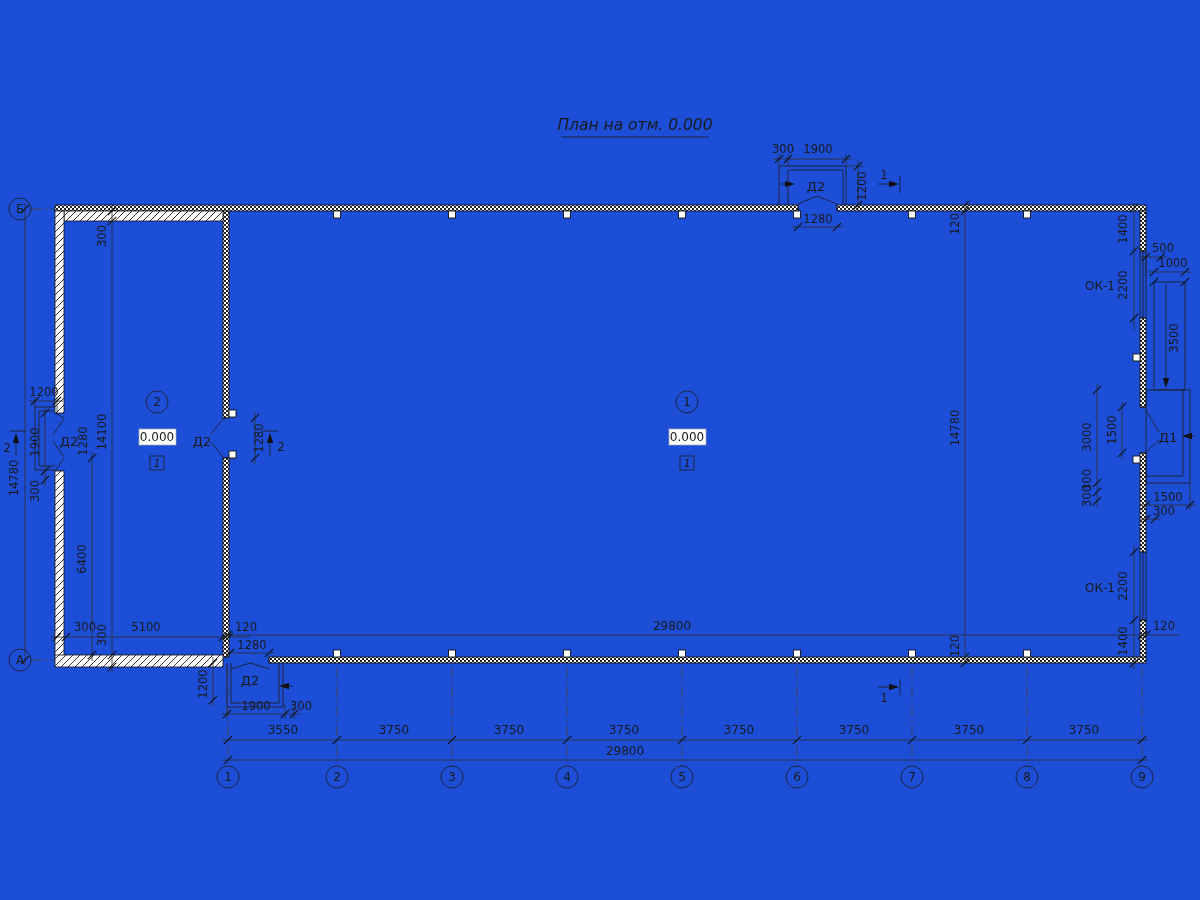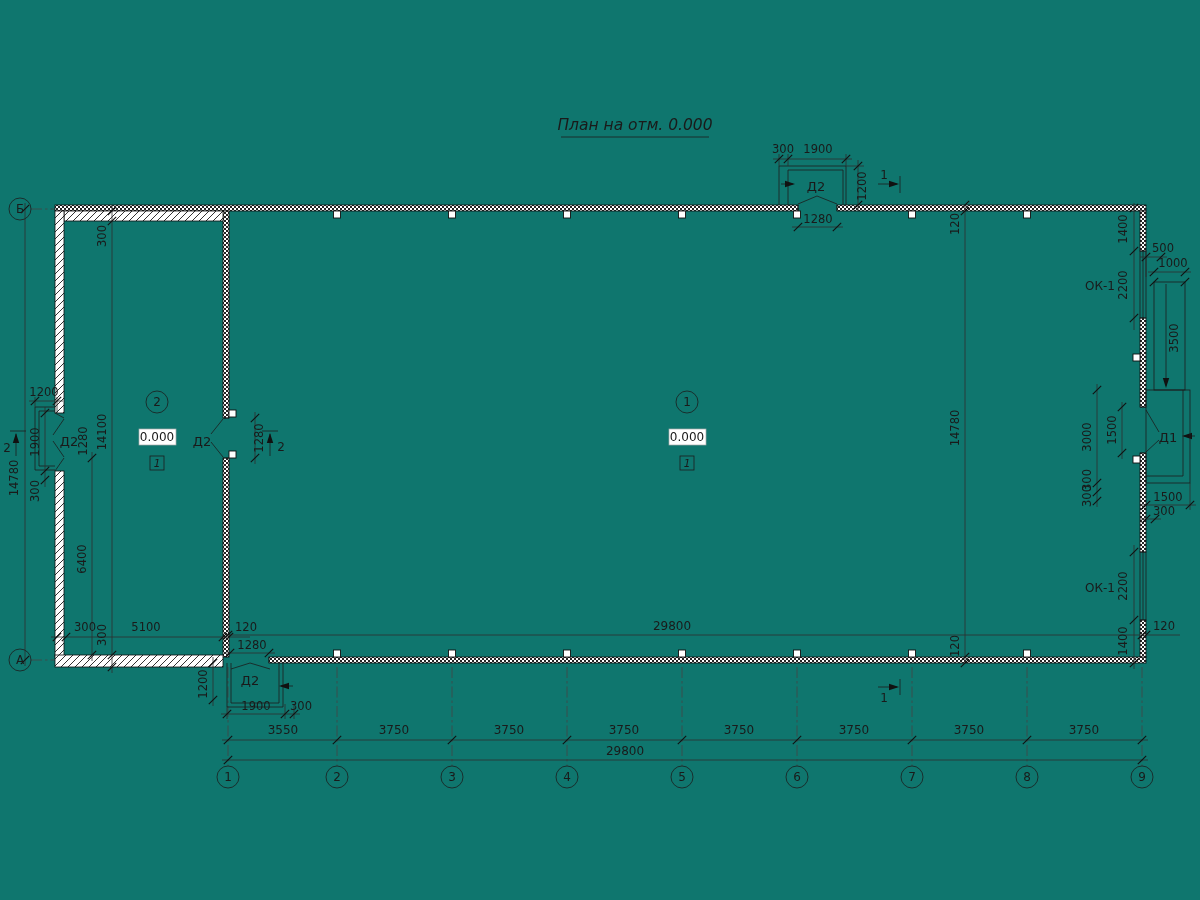--- a/index.html
+++ b/index.html
@@ -1,16 +1,16 @@
 <!DOCTYPE html>
 <html><head>
 <meta charset="utf-8">
 <style>
   html,body{margin:0;padding:0;background:#fff;}
-  #sheet{position:relative;width:1200px;height:900px;background:#0f766e;overflow:hidden;
+  #sheet{position:relative;width:1200px;height:900px;background:#1d4ed8;overflow:hidden;
          font-family:"DejaVu Sans","Liberation Sans",sans-serif;}
   svg{position:absolute;left:0;top:0;}
   .thin{stroke:#1c1c1c;stroke-width:0.8;fill:none;}
   .wall{stroke:#111;stroke-width:0.8;}
   .dimln{stroke:#2e2e2e;stroke-width:0.8;fill:none;}
   .dashdot{stroke:#444;stroke-width:0.8;fill:none;stroke-dasharray:11 3 2.5 3;}
   .tickuse{stroke:#111;stroke-width:1.1;}
   .col{fill:#fff;stroke:#111;stroke-width:0.9;}
   text{fill:#1a1a1a;}
   .d{font-size:11.5px;}

